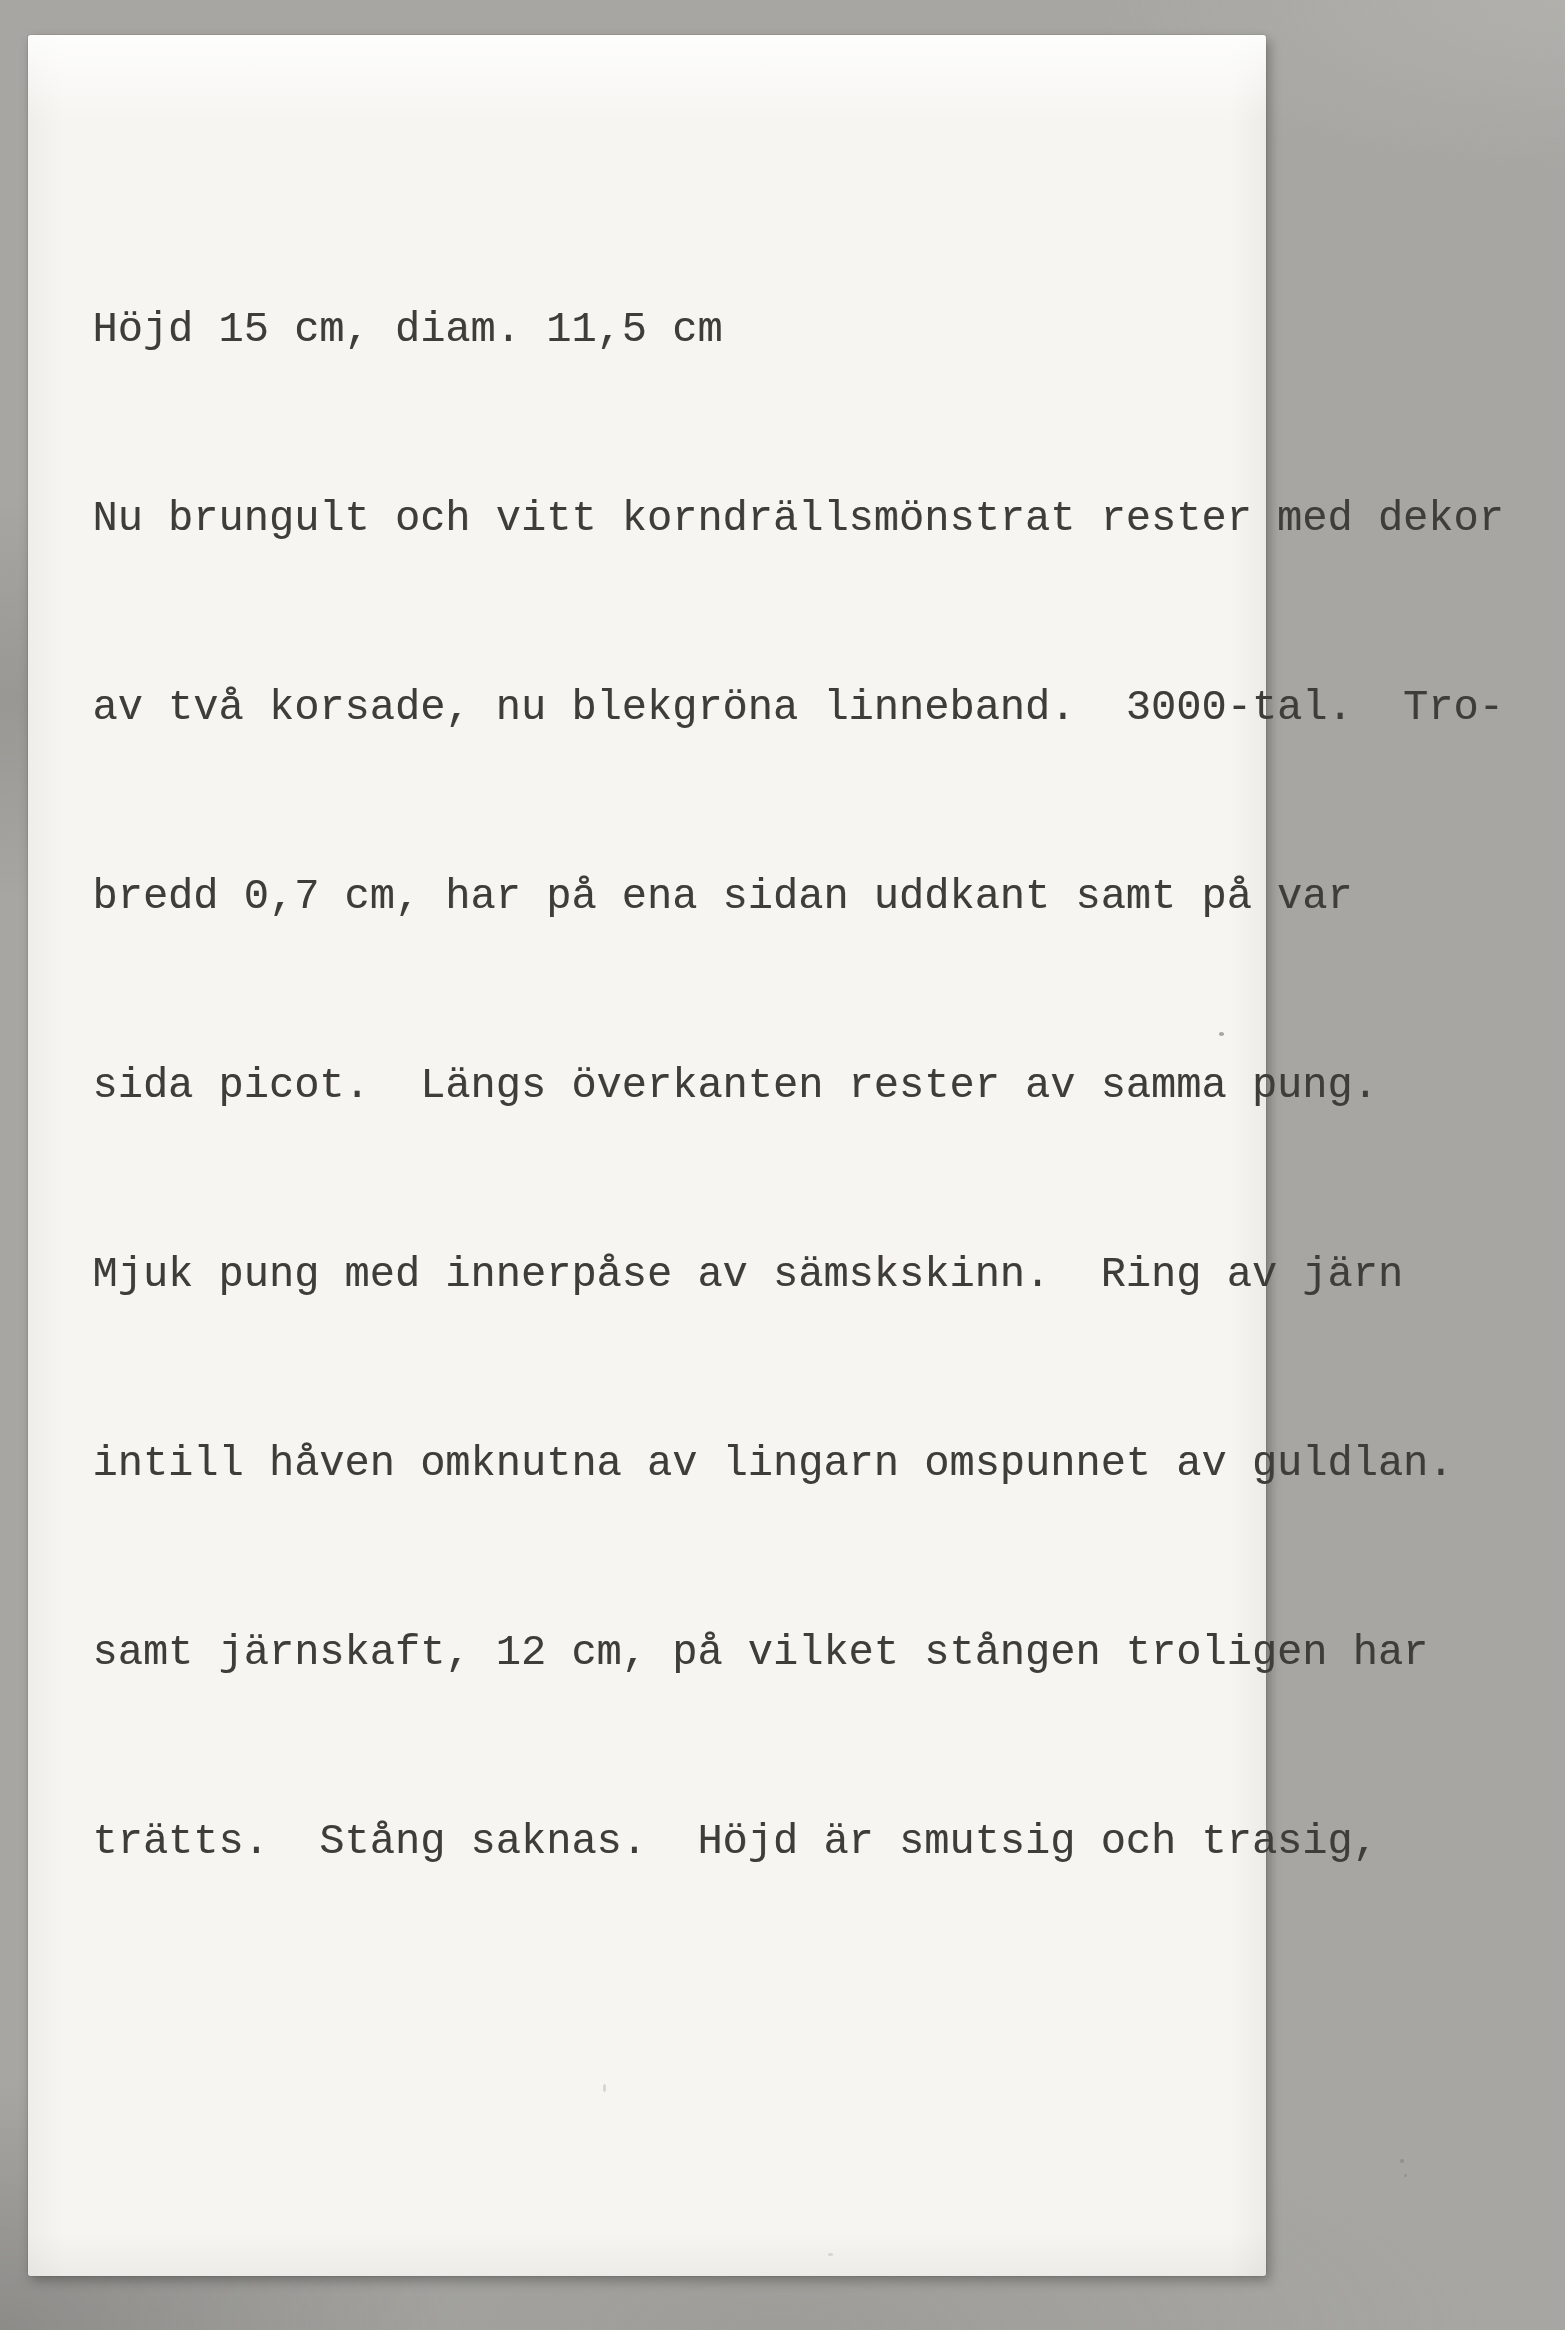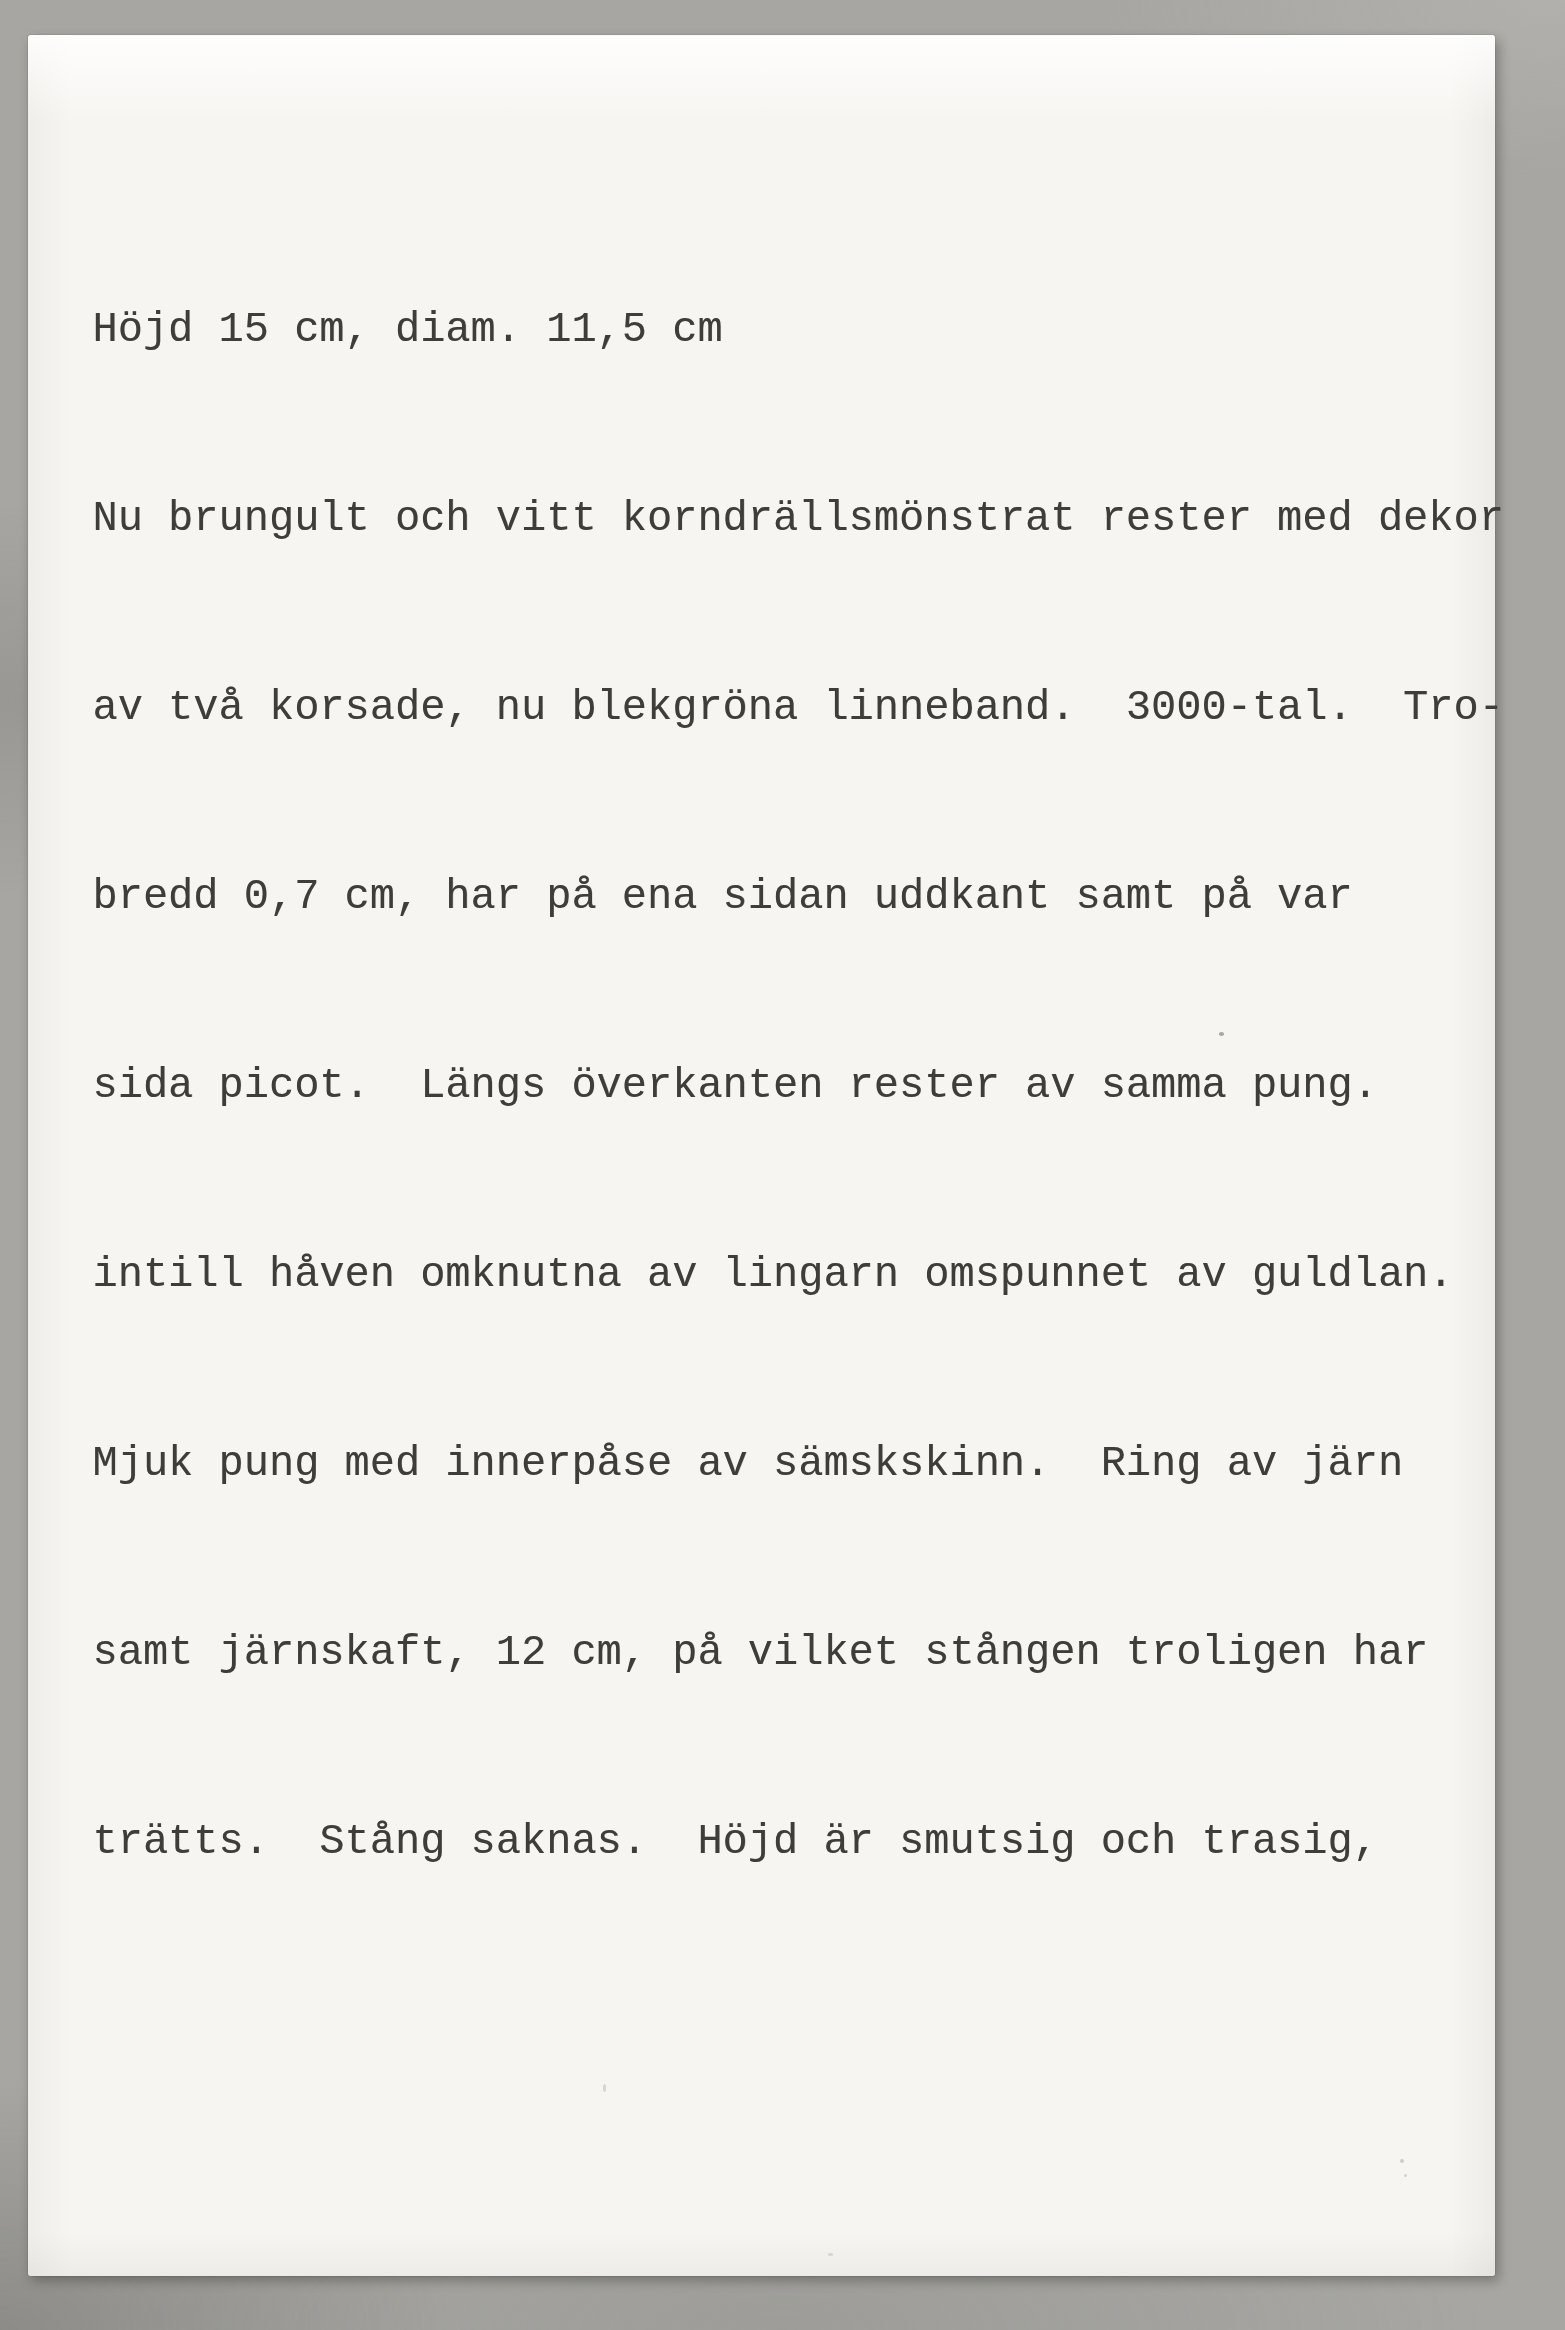--- a/index.html
+++ b/index.html
@@ -18,21 +18,21 @@
       radial-gradient(ellipse 584px 333px at 0% 30%, rgba(120,118,114,0.30), rgba(0,0,0,0) 60%),
       radial-gradient(ellipse 667px 250px at 100% 0%, rgba(190,189,185,0.45), rgba(0,0,0,0) 70%),
       radial-gradient(ellipse 1000px 333px at 50% 100%, rgba(130,129,125,0.25), rgba(0,0,0,0) 70%);
     font-family: "Liberation Mono", "DejaVu Sans Mono", monospace;
   }
 
   .paper {
     position: absolute;
     left: 27.5px;
     top: 35px;
-    width: 1467px;
+    width: 1238px;
     height: 2241px;
     background-color: #f6f5f1;
     background-image:
       linear-gradient(180deg, rgba(255,255,255,0.85) 0%, rgba(255,255,255,0) 4%),
       linear-gradient(90deg, rgba(0,0,0,0.03) 0%, rgba(0,0,0,0) 3%, rgba(0,0,0,0) 97%, rgba(0,0,0,0.04) 100%),
       linear-gradient(0deg, rgba(0,0,0,0.04) 0%, rgba(0,0,0,0) 2%);
     box-shadow:
       0 0 0 0.8px rgba(0,0,0,0.08),
       3.3px 5px 11.7px rgba(0,0,0,0.28);
     border-radius: 2.5px;
@@ -71,22 +71,22 @@
 <body>
 
 <div class="scan-background">
   <div class="paper">
     <div class="textblock">
       <div class="line">Höjd 15 cm, diam. 11,5 cm</div>
       <div class="line">Nu brungult och vitt korndrällsmönstrat rester med dekor</div>
       <div class="line">av två korsade, nu blekgröna linneband.  3000-tal.  Tro-</div>
       <div class="line">bredd 0,7 cm, har på ena sidan uddkant samt på var</div>
       <div class="line">sida picot.  Längs överkanten rester av samma pung.</div>
+      <div class="line">Mjuk pung med innerpåse av sämskskinn.  Ring av järn</div>
       <div class="line">intill håven omknutna av lingarn omspunnet av guldlan.</div>
-      <div class="line">Mjuk pung med innerpåse av sämskskinn.  Ring av järn</div>
       <div class="line">samt järnskaft, 12 cm, på vilket stången troligen har</div>
       <div class="line">trätts.  Stång saknas.  Höjd är smutsig och trasig,</div>
       
       
       
       
     </div>
 
     <div class="artifact a1"></div>
     <div class="artifact a2"></div>

